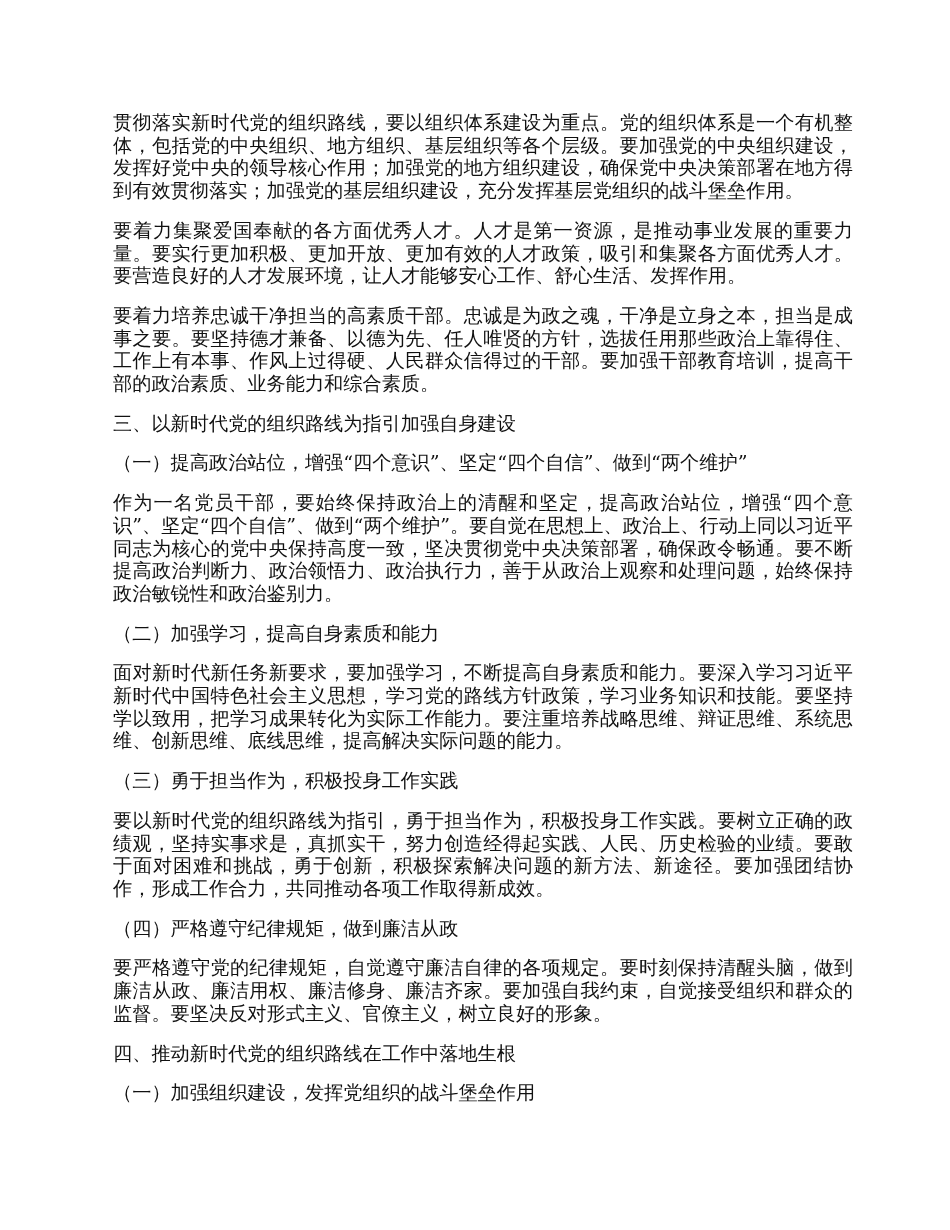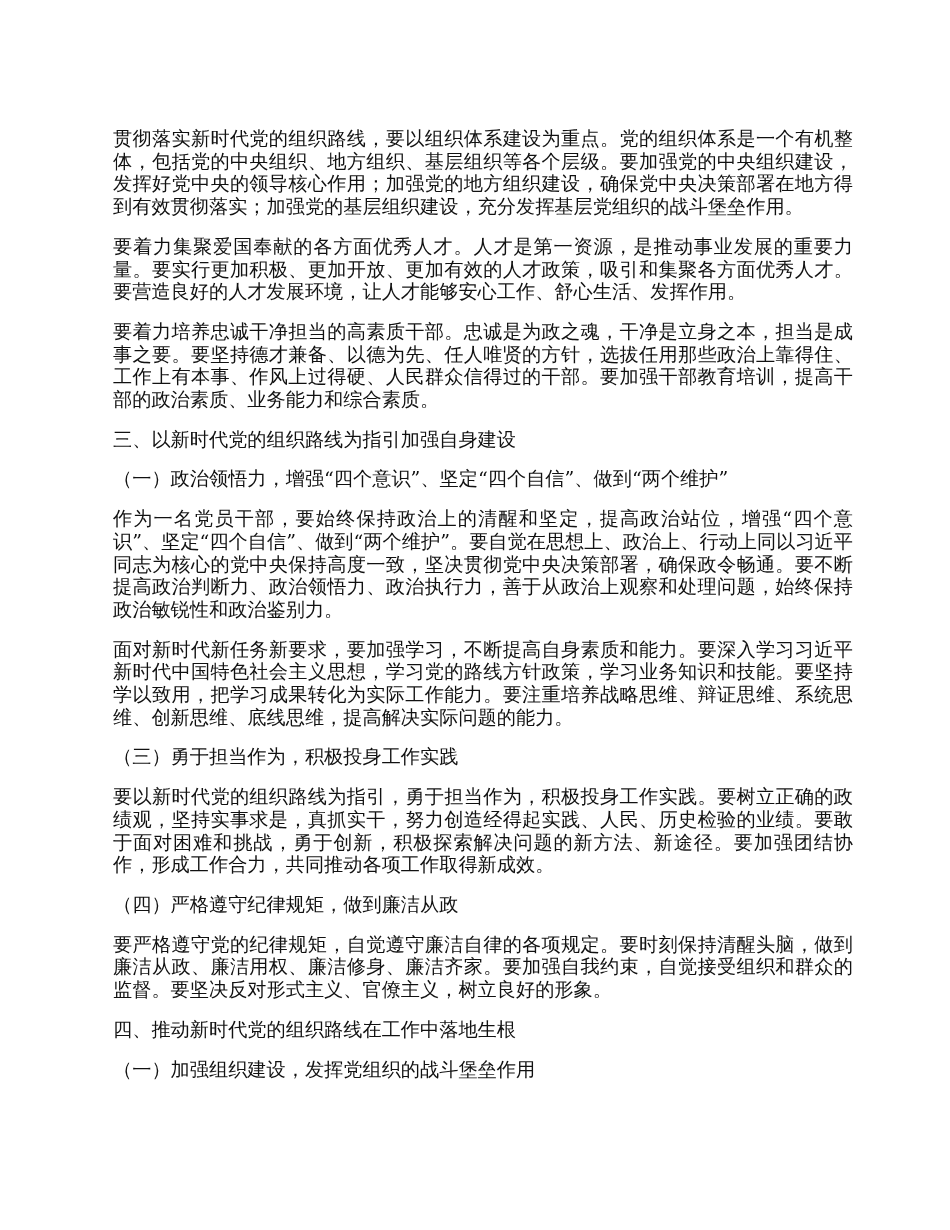--- a/index.html
+++ b/index.html
@@ -8,37 +8,38 @@
     position: absolute;
     left: 113px;
     top: 112px;
     width: 740px;
     font-family: "DejaVu Serif", "Liberation Serif", serif;
     font-size: 19.2px;
     line-height: 22.7px;
     color: #111111;
   }
   .page p {
-    margin: 16px 0 17px 0;
+    margin: 0 0 17px 0;
     text-align: justify;
     text-justify: inter-character;
     letter-spacing: 0;
   }
   .page p.heading { margin-bottom: 17px; }
 </style>
 </head>
 <body>
 
 <div class="page">
   <p>贯彻落实新时代党的组织路线，要以组织体系建设为重点。党的组织体系是一个有机整体，包括党的中央组织、地方组织、基层组织等各个层级。要加强党的中央组织建设，发挥好党中央的领导核心作用；加强党的地方组织建设，确保党中央决策部署在地方得到有效贯彻落实；加强党的基层组织建设，充分发挥基层党组织的战斗堡垒作用。</p>
   <p>要着力集聚爱国奉献的各方面优秀人才。人才是第一资源，是推动事业发展的重要力量。要实行更加积极、更加开放、更加有效的人才政策，吸引和集聚各方面优秀人才。要营造良好的人才发展环境，让人才能够安心工作、舒心生活、发挥作用。</p>
   <p>要着力培养忠诚干净担当的高素质干部。忠诚是为政之魂，干净是立身之本，担当是成事之要。要坚持德才兼备、以德为先、任人唯贤的方针，选拔任用那些政治上靠得住、工作上有本事、作风上过得硬、人民群众信得过的干部。要加强干部教育培训，提高干部的政治素质、业务能力和综合素质。</p>
   <p class="heading">三、以新时代党的组织路线为指引加强自身建设</p>
-  <p class="heading">（一）政治领悟力，增强“四个意识”、坚定“四个自信”、做到“两个维护”</p>
+  <p class="heading">（一）提高政治站位，增强“四个意识”、坚定“四个自信”、做到“两个维护”</p>
   <p>作为一名党员干部，要始终保持政治上的清醒和坚定，提高政治站位，增强“四个意识”、坚定“四个自信”、做到“两个维护”。要自觉在思想上、政治上、行动上同以习近平同志为核心的党中央保持高度一致，坚决贯彻党中央决策部署，确保政令畅通。要不断提高政治判断力、政治领悟力、政治执行力，善于从政治上观察和处理问题，始终保持政治敏锐性和政治鉴别力。</p>
+  <p class="heading">（二）加强学习，提高自身素质和能力</p>
   <p>面对新时代新任务新要求，要加强学习，不断提高自身素质和能力。要深入学习习近平新时代中国特色社会主义思想，学习党的路线方针政策，学习业务知识和技能。要坚持学以致用，把学习成果转化为实际工作能力。要注重培养战略思维、辩证思维、系统思维、创新思维、底线思维，提高解决实际问题的能力。</p>
   <p class="heading">（三）勇于担当作为，积极投身工作实践</p>
   <p>要以新时代党的组织路线为指引，勇于担当作为，积极投身工作实践。要树立正确的政绩观，坚持实事求是，真抓实干，努力创造经得起实践、人民、历史检验的业绩。要敢于面对困难和挑战，勇于创新，积极探索解决问题的新方法、新途径。要加强团结协作，形成工作合力，共同推动各项工作取得新成效。</p>
   <p class="heading">（四）严格遵守纪律规矩，做到廉洁从政</p>
   <p>要严格遵守党的纪律规矩，自觉遵守廉洁自律的各项规定。要时刻保持清醒头脑，做到廉洁从政、廉洁用权、廉洁修身、廉洁齐家。要加强自我约束，自觉接受组织和群众的监督。要坚决反对形式主义、官僚主义，树立良好的形象。</p>
   <p class="heading">四、推动新时代党的组织路线在工作中落地生根</p>
   <p class="heading">（一）加强组织建设，发挥党组织的战斗堡垒作用</p>
 </div>
 
 </body></html>

